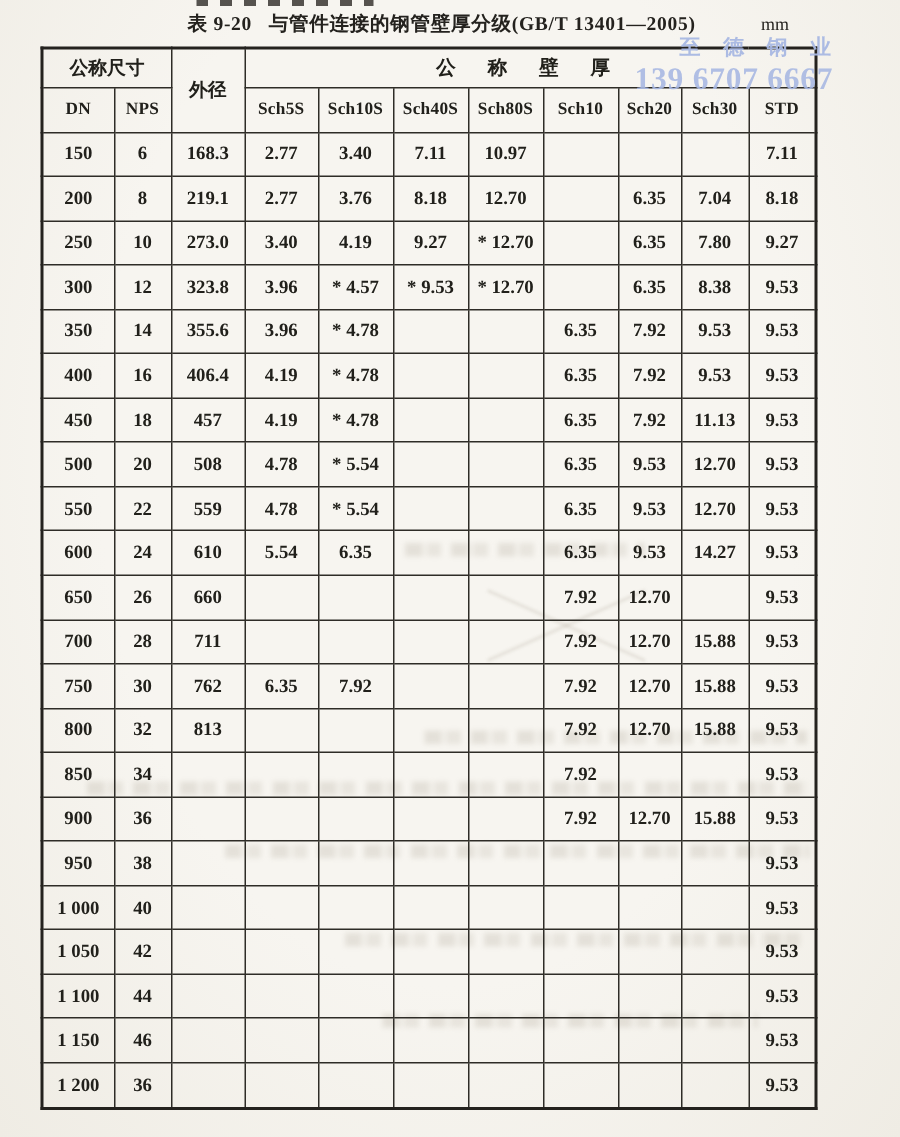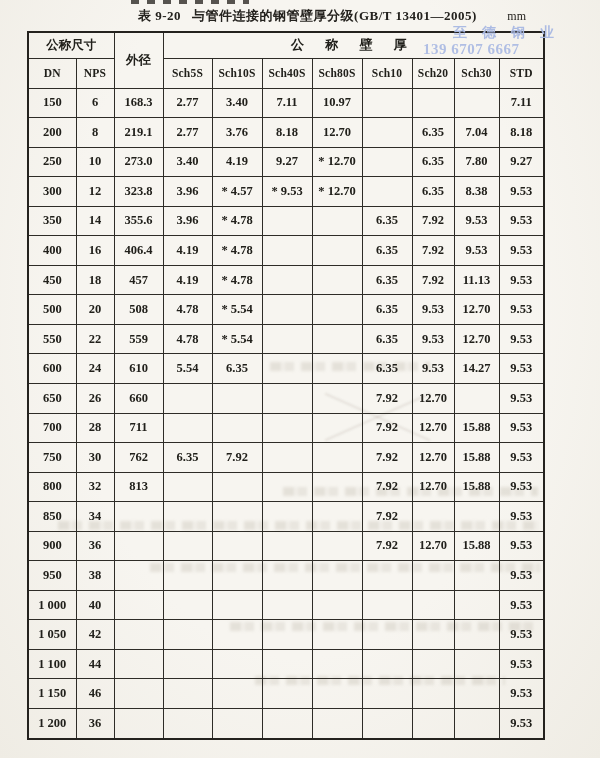--- a/index.html
+++ b/index.html
@@ -15,21 +15,21 @@
   
   .top-fragment {
     position:absolute; left:131px; top:0; width:118px; height:4px;
     background: repeating-linear-gradient(90deg, rgba(45,42,38,.8) 0 8px, transparent 8px 16px);
     filter: blur(.4px);
     z-index:3;
   }
 
   
   .title-row {
-    position:absolute; left:138px; top:7px; white-space:nowrap;
+    position:absolute; left:125px; top:7px; white-space:nowrap;
     font-size:13px; font-weight:bold; letter-spacing:.5px; z-index:3;
   }
   .title-row .caption-title { margin-left:11px; }
   .unit {
     position:absolute; top:9px; right:74px;
     font-size:12px; font-weight:normal; z-index:3;
   }
 
   
   table.main {
@@ -57,21 +57,21 @@
   
   .watermark {
     position:absolute; left:423px; top:25px; z-index:6;
     color:#a9b9e3; white-space:nowrap; line-height:1.1;
   }
   .watermark .wm-line1 {
     font-size:14px; font-weight:bold; letter-spacing:15px;
     margin-left:30px; opacity:.95;
   }
   .watermark .wm-line2 {
-    font-size:15px; font-weight:bold; letter-spacing:.5px;
+    font-size:21px; font-weight:bold; letter-spacing:.5px;
     margin-top:1px; opacity:.9;
   }
 
   
   .smudge {
     position:absolute; height:9px; z-index:1; opacity:.5;
     background: repeating-linear-gradient(90deg,
       rgba(150,140,122,.38) 0 11px,
       rgba(150,140,122,.12) 11px 15px,
       rgba(150,140,122,.30) 15px 24px,

